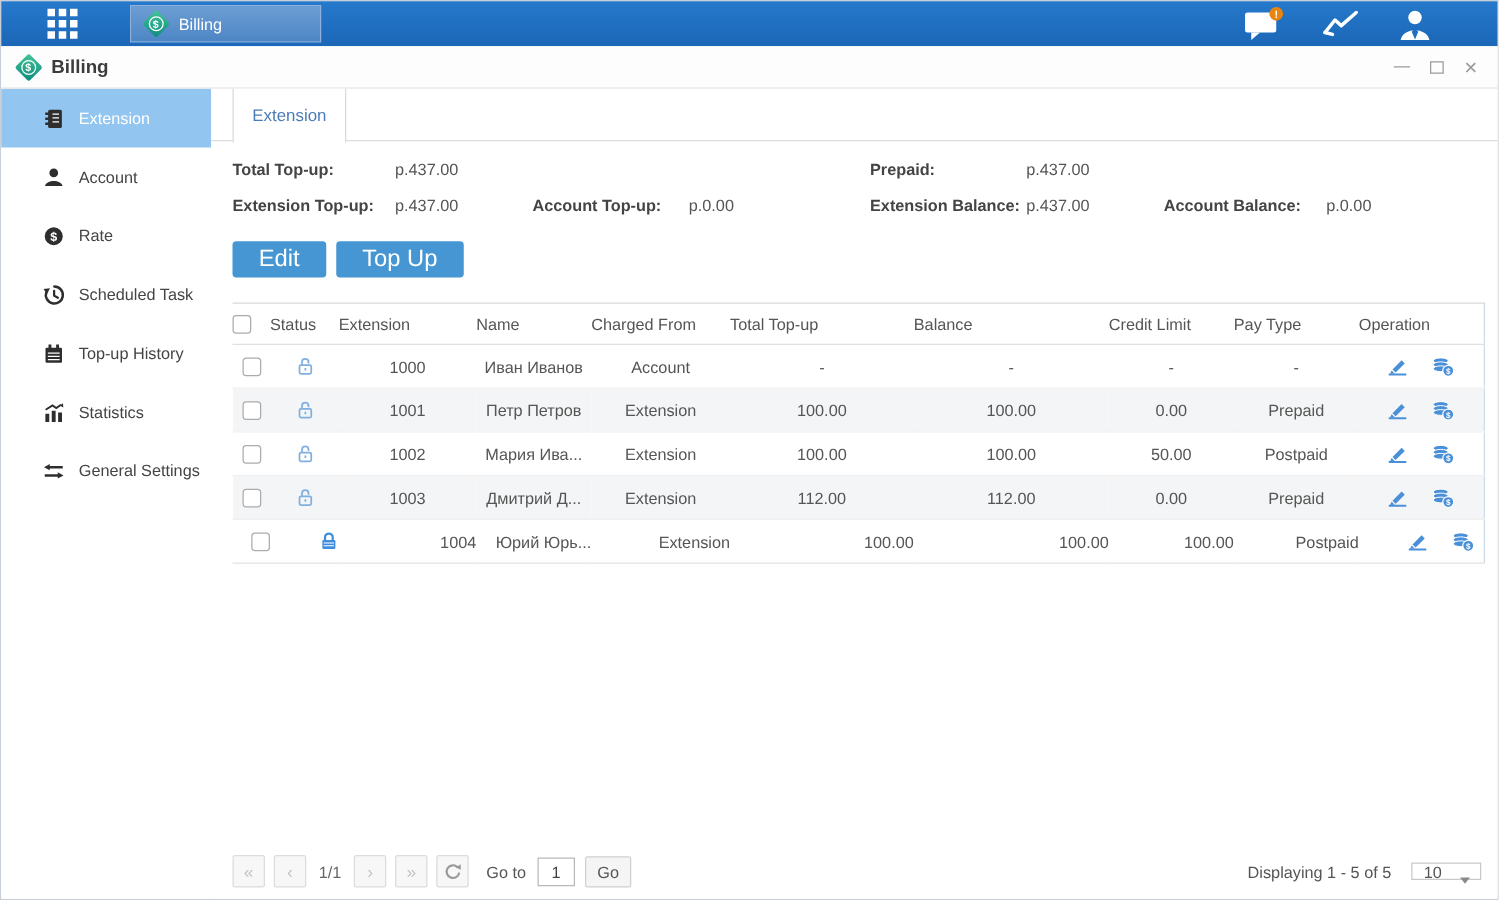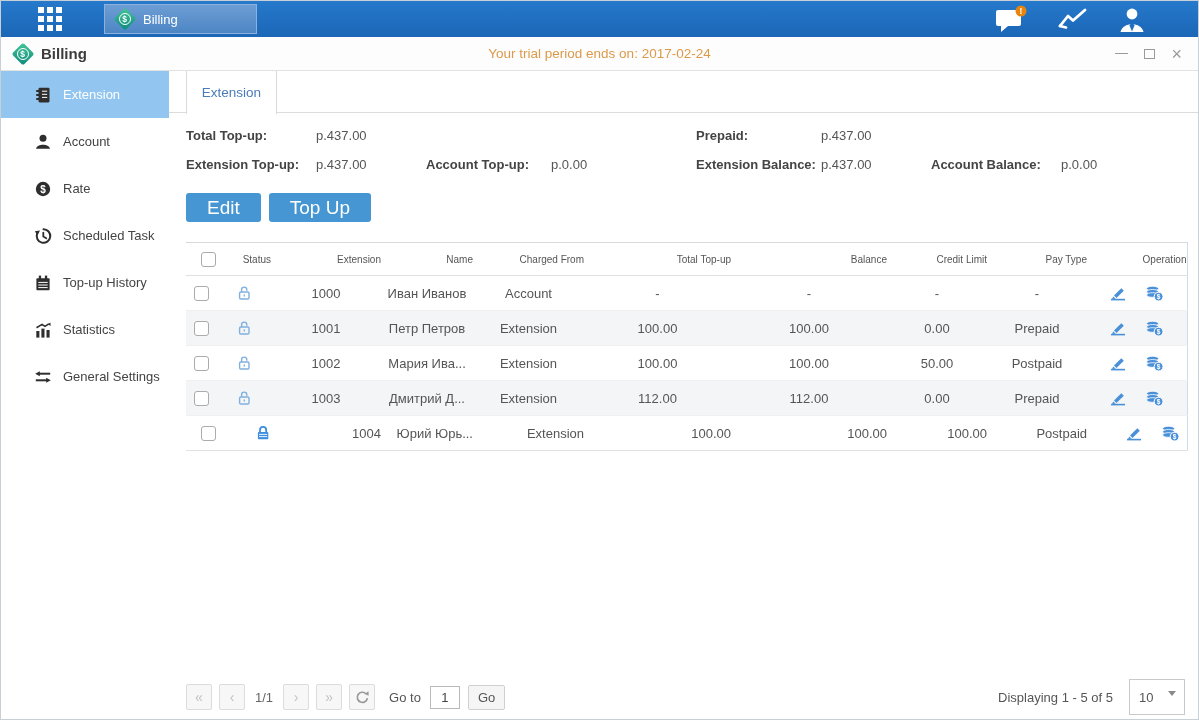--- a/index.html
+++ b/index.html
@@ -71,22 +71,22 @@
   .summary .vl { color:#555; }
 
   .actions { margin:21px 0 0 17px; display:flex; gap:8px; }
   .btn-blue { background:#4596d2; color:#fff; border:none; border-radius:3px;
               font-size:19px; height:29px; padding:0 21px; cursor:pointer;
               font-family:inherit; }
 
   table.ext { margin:20px 13px 0 17px; width:1001px; table-layout:fixed;
               border-collapse:collapse; border-top:1px solid #d9d9d9;
               border-right:1px solid #ccdcec; }
-  table.ext th { height:33px; font-weight:normal; font-size:10px; color:#555;
-                 border-bottom:1px solid #e0e0e0; text-align:right; }
+  table.ext th { height:33px; font-weight:normal; font-size:13px; color:#555;
+                 border-bottom:1px solid #e0e0e0; text-align:left; }
   table.ext td { height:35px; font-size:13px; color:#555; text-align:center;
                  border-bottom:1px solid #f0f0f0; overflow:hidden;
                  white-space:nowrap; text-overflow:ellipsis; }
   table.ext tbody tr:nth-child(even) { background:#f4f5f6; }
   table.ext tbody tr:last-child td { border-bottom:1px solid #e2e2e2;text-align:right; }
   .cb { display:inline-block; width:15px; height:15px; background:#fff;
         border:1px solid #ababab; border-radius:3px; vertical-align:middle;
         cursor:pointer; }
   .opicon { display:inline-flex; margin:0 7px; cursor:pointer; vertical-align:middle; }
   .lockwrap { display:inline-flex; vertical-align:middle; }
@@ -100,21 +100,21 @@
   .pagebtn.refresh { color:#999; }
   .pageind { color:#666; margin:1px 10px 0 3px; }
   .goto-label { margin:0 9px 0 7px; }
   input.goto { width:30px; height:23px; border:1px solid #b9b9b9; text-align:center;
                font-size:13px; color:#444; font-family:inherit; }
   .gobtn { margin-left:8px; height:25px; padding:0 9px; background:#f5f5f5;
            border:1px solid #d0d0d0; border-radius:2px; color:#555; font-size:13px;
            cursor:pointer; font-family:inherit; }
   .pag-right { margin-left:auto; display:flex; align-items:center; }
   .displaying { margin-right:16px; }
-  .pagesize { width:56px; height:36px; border:1px solid #c9c9c9; background:#fff;
+  .pagesize { width:56px; height:14px; border:1px solid #c9c9c9; background:#fff;
               display:flex; align-items:center; padding-left:9px; position:relative;
               cursor:pointer; color:#555; }
   .pagesize .tri { position:absolute; right:8px; top:11px; width:0; height:0;
                    border-left:4.5px solid transparent; border-right:4.5px solid transparent;
                    border-top:5px solid #8a8a8a; }
 </style>
 </head>
 <body>
 
 <div class="window">
@@ -162,21 +162,20 @@
     </div>
   </div>
 
   <div class="titlebar">
     <div class="appid">
       <span class="diamond small">
           <span class="dollar">$</span>
         </span>
       <span class="title">Billing</span>
     </div>
-    <div class="trial">Your trial period ends on: 2017-02-24</div>
     <div class="winctl">
       <span class="min"></span>
       <span class="max"></span>
       <span class="cls">×</span>
     </div>
   </div>
 
   <div class="bodyrow">
 
     <div class="sidebar">

